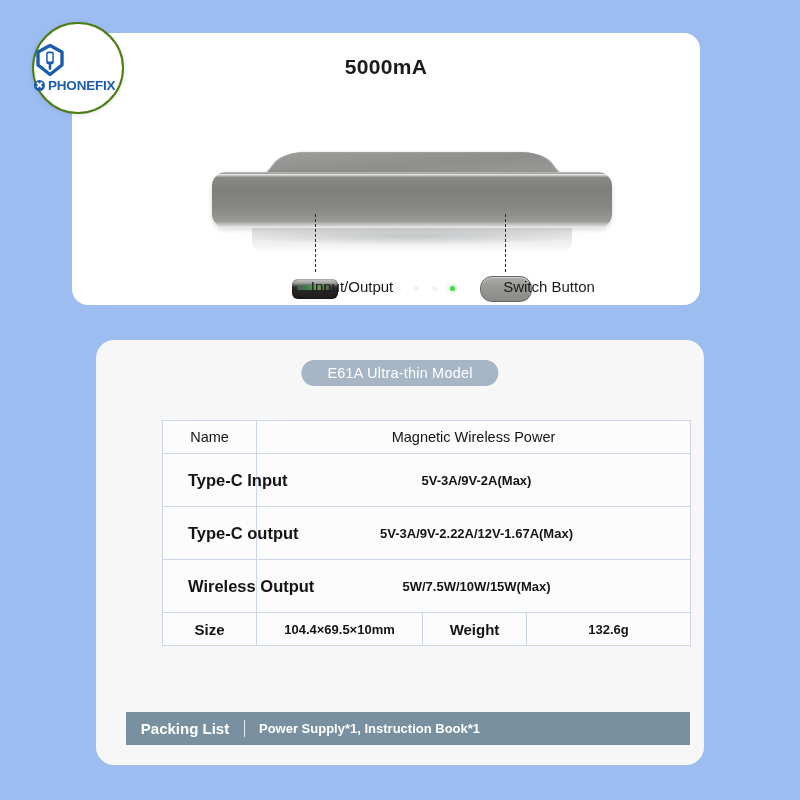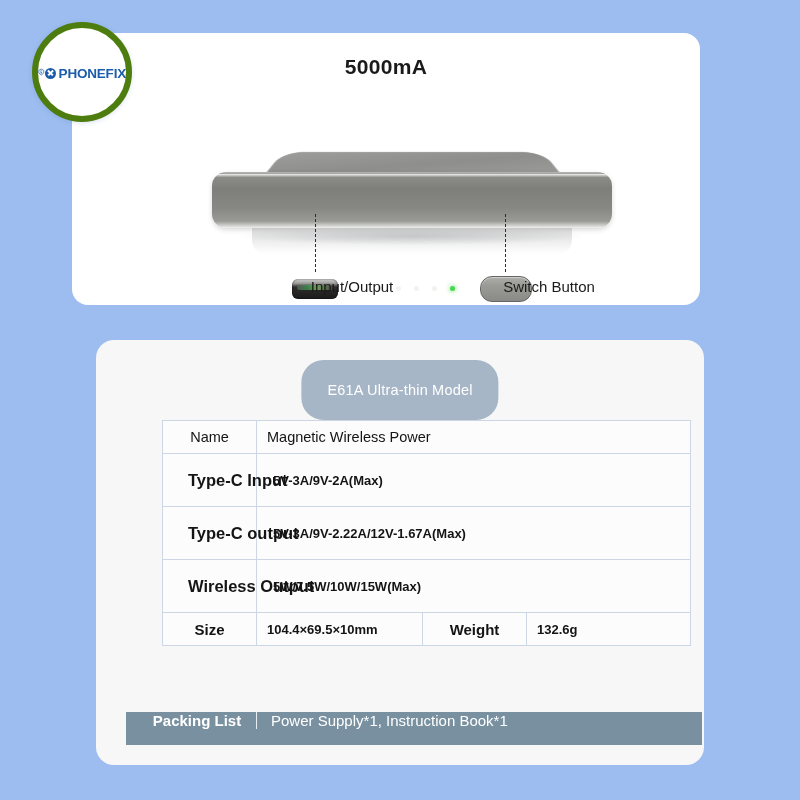--- a/index.html
+++ b/index.html
@@ -41,25 +41,24 @@
 
   
   .logo-badge {
     position: absolute;
     left: 32px;
     top: 22px;
     width: 88px;
     height: 88px;
     border-radius: 50%;
     background: #ffffff;
-    border: 6px solid #4d7c0f;
+    border: 2px solid #4d7c0f;
     box-shadow: 0 1px 5px rgba(60,100,170,0.18);
     display: flex;
-    flex-direction: row;
-    align-items: center;
+    flex-direction: column;
     justify-content: center;
     z-index: 6;
   }
   .logo-mark { width: 32px; height: 32px; display:block; }
   .logo-wordmark {
     display: flex;
     align-items: center;
     gap: 3px;
     margin-top: 2px;
   }
@@ -234,21 +233,21 @@
   }
 
   .model-badge {
     position: absolute;
     left: 50%;
     top: 20px;
     transform: translateX(-50%);
     background: #a6b6c6;
     color: #ffffff;
     font-size: 14.5px;
-    padding: 22px 26px;
+    padding: 5px 26px;
     border-radius: 22px;
     white-space: nowrap;
     letter-spacing: 0.2px;
   }
 
   
   .spec-table {
     position: absolute;
     left: 66px;
     top: 80px;
@@ -258,21 +257,21 @@
   }
   .spec-table td {
     border: 1px solid #ccd6e4;
     padding: 0 10px;
     font-size: 14.5px;
     color: #141414;
     background: #fcfcfc;
     vertical-align: middle;
   }
   .lbl       { text-align: center; white-space: nowrap; }
-  .val       { text-align: left; margin-top: 36px; }
+  .val       { text-align: center; margin-top: 36px; }
   .bold      { font-weight: bold; }
   .small-lbl { font-size: 12.5px; }
 
   .r-basic td { height: 32px; }
 
   .r-power td {
     height: 52px;
     font-size: 16px;
     font-weight: bold;
     padding-left: 25px;
@@ -285,42 +284,41 @@
   .r-size .val { font-weight: bold; font-size: 13px; }
 
   
   .packing-bar {
     position: absolute;
     left: 30px;
     top: 372px;
     width: 564px;
     height: 33px;
     display: flex;
-    align-items: flex-start;
+    align-items: center;
     background: #78909f;
     color: #ffffff;
-    padding-left: 12px;
   }
   .packing-label {
     width: 118px;
     display: flex;
     align-items: center;
     justify-content: center;
     font-size: 15px;
     font-weight: bold;
     border-right: 1.5px solid #e9eef2;
     white-space: nowrap;
   }
   .packing-value {
     flex: 1;
     display: flex;
     align-items: center;
     padding-left: 14px;
-    font-size: 15px;
-    font-weight: normal;
+    font-size: 13px;
+    font-weight: bold;
     white-space: nowrap;
   }
 </style>
 </head>
 <body>
 
 <div class="top-card">
 
   <div class="product-title">5000mA</div>
 

